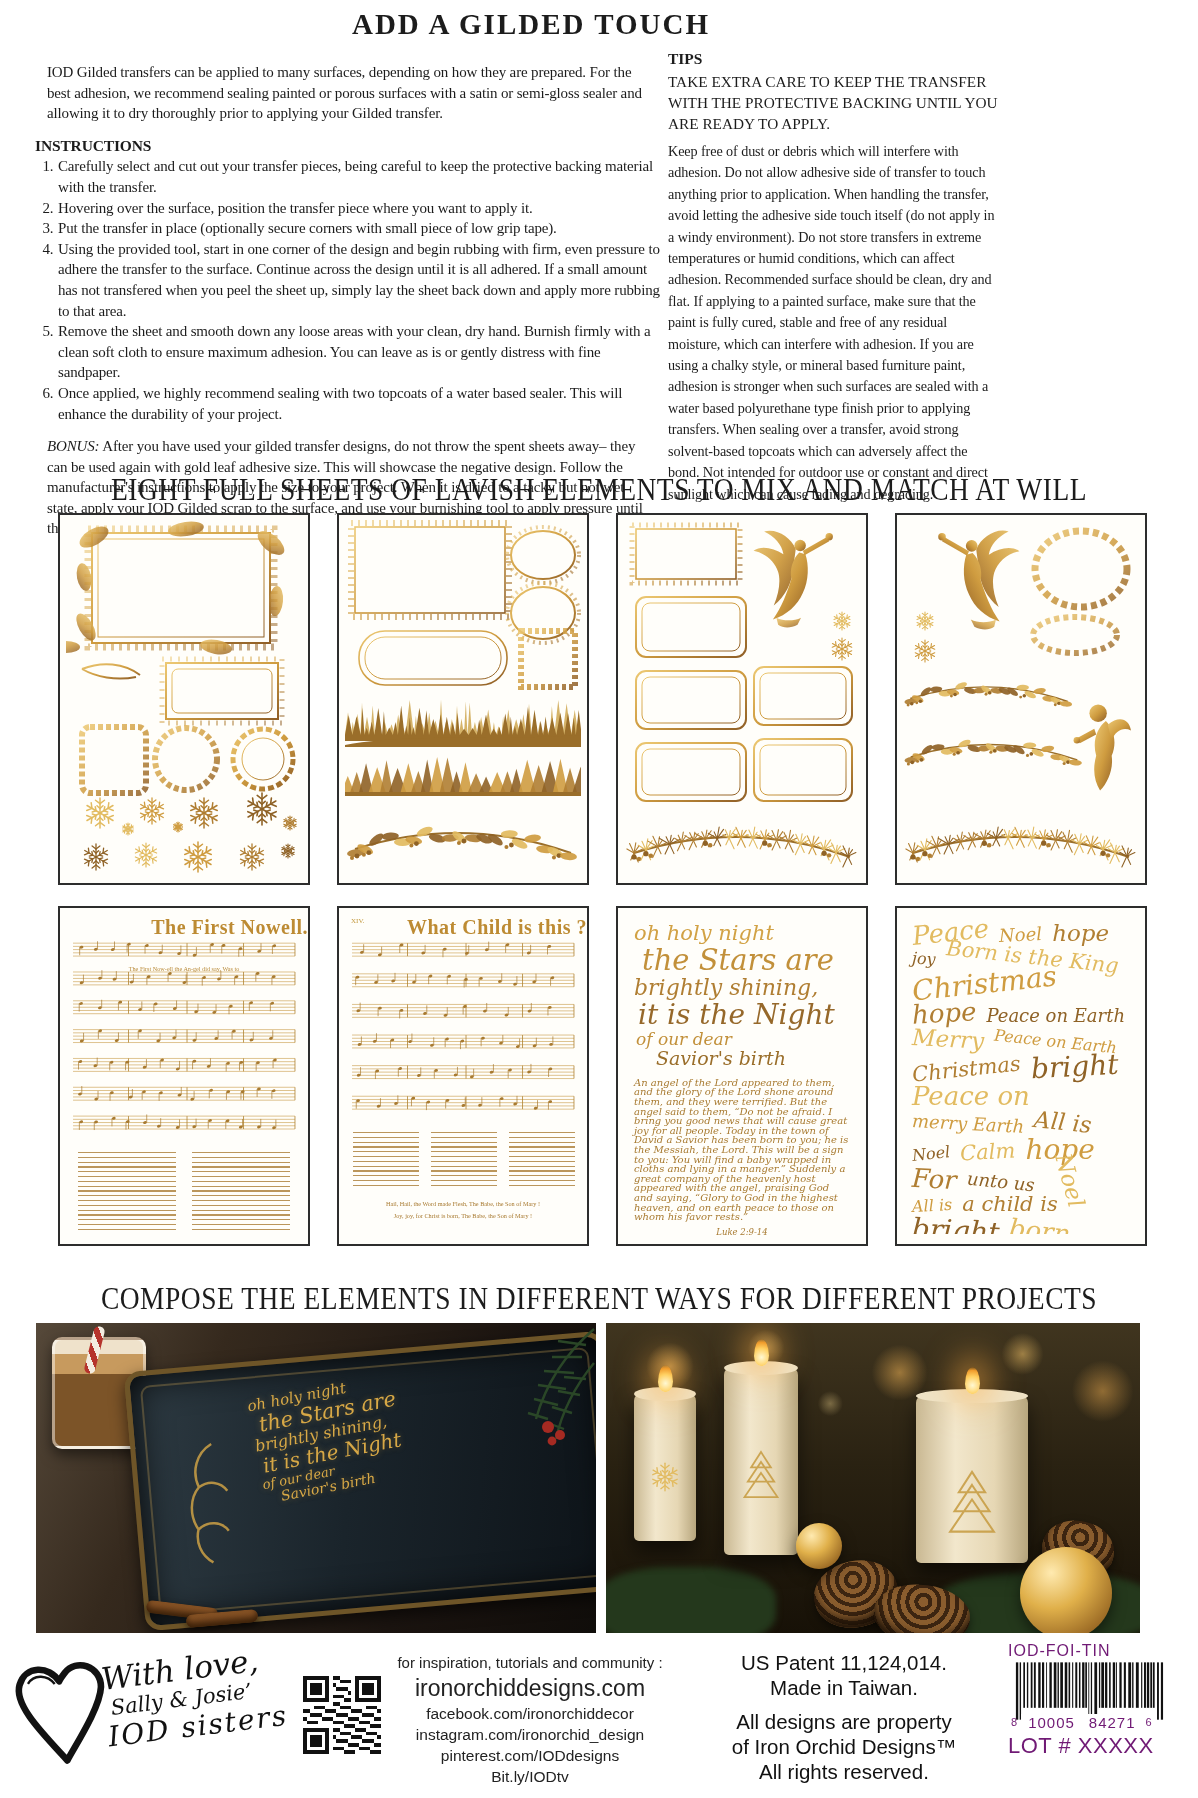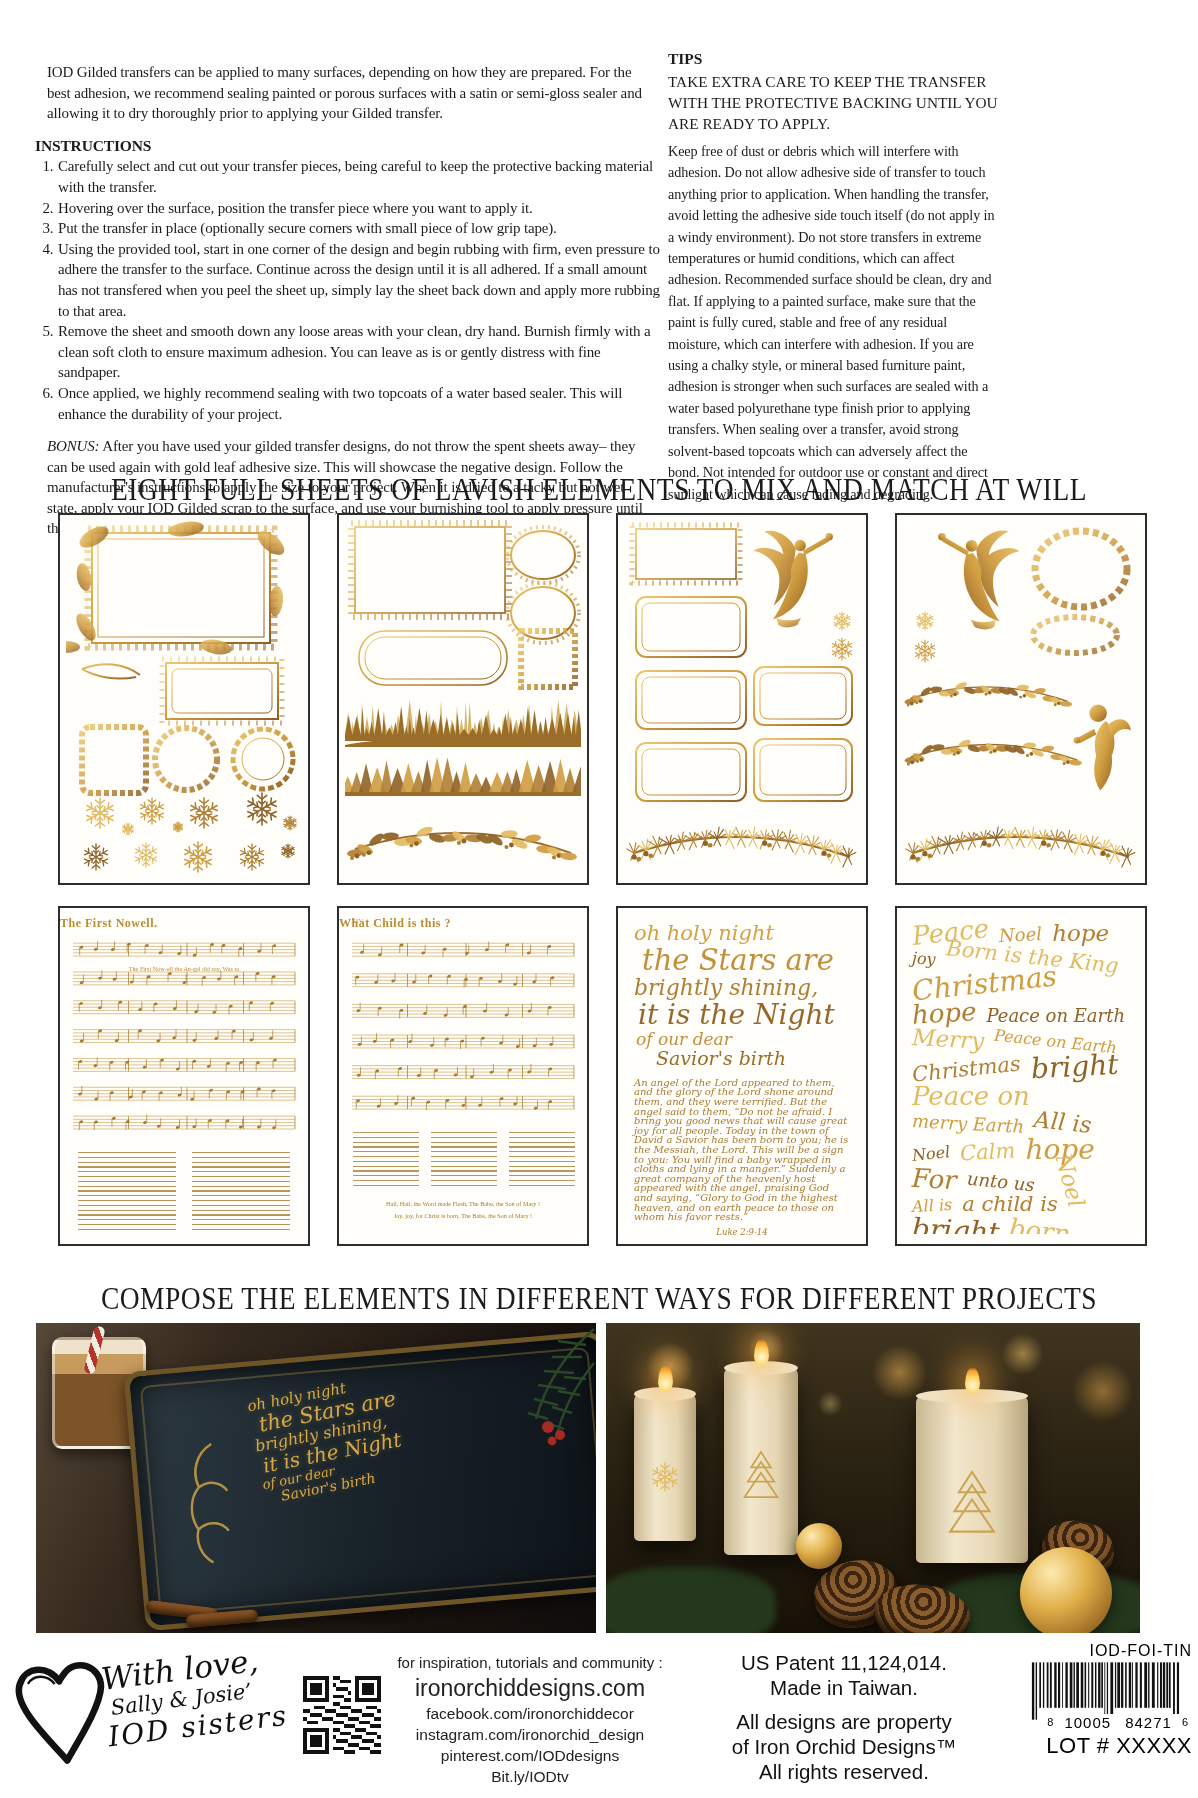--- a/index.html
+++ b/index.html
@@ -21,22 +21,22 @@
   
   .band{position:absolute;left:0;width:1198px;margin:0;text-align:center;font-weight:400;
         font-size:27.5px;letter-spacing:.5px;transform:scaleY(1.15)}
   .band1{top:474px}.band2{top:1283px}
   
   .sheet{position:absolute;width:252px;background:#fffefa;border:2px solid #2d2d2d;box-sizing:border-box;overflow:hidden}
   .r1{top:513px;height:372px}.r2{top:906px;height:340px}
   .c1{left:58px}.c2{left:337px}.c3{left:616px}.c4{left:895px}
   .sheet svg{position:absolute}
   
-  .music-title{position:absolute;top:8px;left:0;width:100%;text-align:left;font-weight:700;
-               font-size:12px;color:#bd8b33;letter-spacing:.5px}
+  .music-title{position:absolute;top:8px;left:0;width:100%;text-align:right;font-weight:700;
+               font-size:20px;color:#bd8b33;letter-spacing:.5px}
   .music-num{position:absolute;top:9px;left:12px;font-size:7px;color:#c49a40}
   .lyric-line{position:absolute;top:57px;left:0;width:100%;text-align:center;font-size:6.2px;color:#b98a38}
   .verse-stripes{position:absolute;background:repeating-linear-gradient(180deg,rgba(170,124,52,.8) 0 1.2px,transparent 1.2px 4.8px)}
   .verse-line{position:absolute;left:0;width:100%;text-align:center;font-size:6.2px;color:#a87a30}
   
   .callig{position:absolute;top:14px;left:16px;width:216px;font-family:"DejaVu Serif",serif;font-style:italic}
   .cl{line-height:1.08;white-space:nowrap}
   .cl0{font-size:21px;color:#d2a245}.cl1{font-size:29px;color:#c2903a;margin-left:8px}
   .cl2{font-size:22px;color:#b07e32}.cl3{font-size:28px;color:#96682a;margin-left:4px}
   .cl4{font-size:17px;color:#c2903a;margin-left:2px}.cl5{font-size:19px;color:#9a6e2a;margin-left:22px}
@@ -105,21 +105,21 @@
        font-family:"DejaVu Serif",serif;font-style:italic;color:#111}
   .sig1{font-size:31px}.sig2{font-size:21px;margin-left:6px}.sig3{font-size:28px;letter-spacing:2px}
   .qr{position:absolute;left:303px;top:38px;width:78px;height:78px}
   .links{position:absolute;left:390px;top:14px;width:280px;text-align:center;color:#222}
   .lk{font-size:15.5px;line-height:21px}
   .lk-intro{font-size:15px}
   .lk-site{font-size:23px;line-height:30px}
   .legal{position:absolute;left:688px;top:12px;width:312px;text-align:center;color:#111}
   .lg{font-size:20.5px;line-height:25px}
   .lg-gap{margin-top:9px}
-  .upc{position:absolute;left:1008px;top:4px;width:184px;text-align:right;color:#000000}
+  .upc{position:absolute;left:1008px;top:4px;width:184px;text-align:left;color:#701a75}
   .sku{font-size:16px;letter-spacing:1px;margin-bottom:2px}
   .bars{width:168px;height:62px}
   .upc-digits{font-size:15px;letter-spacing:1px;margin-top:-14px}
   .upc-digits .endd{font-size:11px;vertical-align:2px;padding:0 3px}
   .upc-digits .midd{padding:0 7px;background:#fff}
   .lot{font-size:22px;margin-top:2px;letter-spacing:.5px}
 </style>
 </head>
 <body>
 
@@ -147,20 +147,21 @@
           <circle cx="26" cy="14" r="9"></circle>
           <path d="M34,22 C24,30 20,44 24,58 C20,72 22,84 28,94 C36,86 42,72 40,58 C46,44 42,30 34,22 Z"></path>
           <path d="M36,26 C48,16 58,20 60,32 C52,28 44,32 40,42 Z"></path>
           <path d="M22,30 L4,40 L7,45 L24,36 Z"></path>
           <circle cx="4" cy="42" r="3.4"></circle>
         </g>
       </symbol>
     </defs>
   </svg>
 
+  <h1 class="title">ADD A GILDED TOUCH</h1>
 
   <div class="col-left">
     <p class="intro">IOD Gilded transfers can be applied to many surfaces, depending on how they are prepared. For the best adhesion, we recommend sealing painted or porous surfaces with a satin or semi-gloss sealer and allowing it to dry thoroughly prior to applying your Gilded transfer.</p>
     <div class="sec-head">INSTRUCTIONS</div>
     <ol class="instructions">
       <li>Carefully select and cut out your transfer pieces, being careful to keep the protective backing material with the transfer.</li>
       <li>Hovering over the surface, position the transfer piece where you want to apply it.</li>
       <li>Put the transfer in place (optionally secure corners with small piece of low grip tape).</li>
       <li>Using the provided tool, start in one corner of the design and begin rubbing with firm, even pressure to adhere the transfer to the surface. Continue across the design until it is all adhered. If a small amount has not transfered when you peel the sheet up, simply lay the sheet back down and apply more rubbing to that area.</li>
       <li>Remove the sheet and smooth down any loose areas with your clean, dry hand.  Burnish firmly with a clean soft cloth to ensure maximum adhesion. You can leave as is or gently distress with fine sandpaper.</li>

